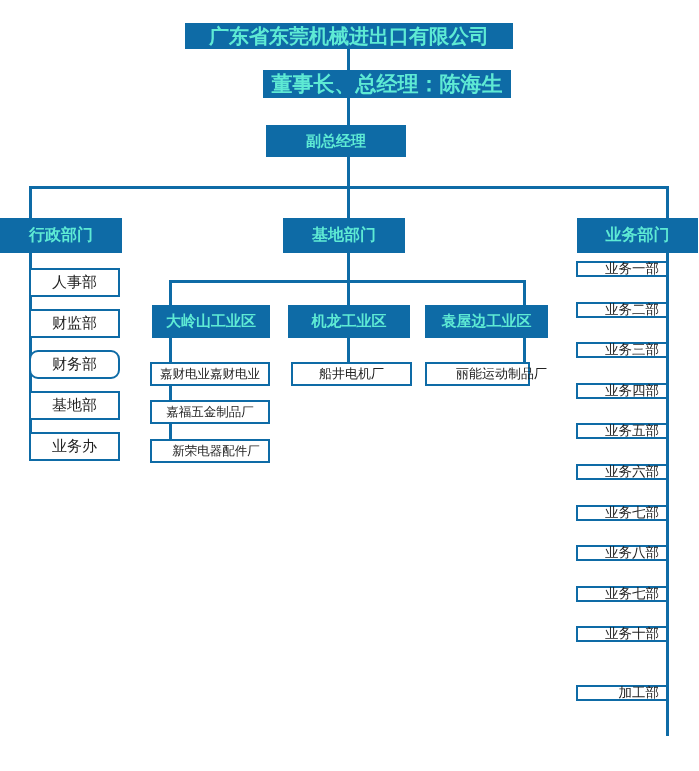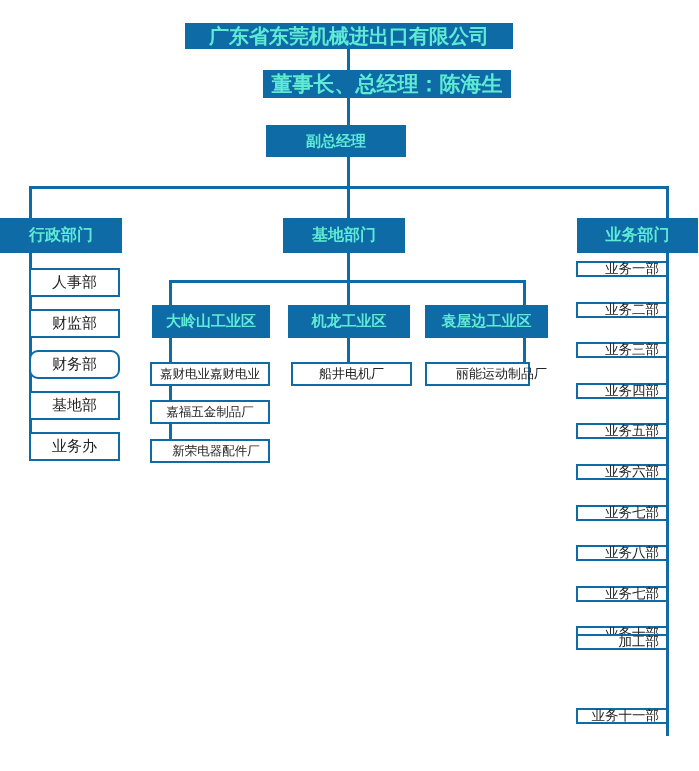--- a/index.html
+++ b/index.html
@@ -81,16 +81,15 @@
   <div class="wbox biz-item" style="top:261px;">业务一部</div>
   <div class="wbox biz-item" style="top:302px;">业务二部</div>
   <div class="wbox biz-item" style="top:342px;">业务三部</div>
   <div class="wbox biz-item" style="top:383px;">业务四部</div>
   <div class="wbox biz-item" style="top:423px;">业务五部</div>
   <div class="wbox biz-item" style="top:464px;">业务六部</div>
   <div class="wbox biz-item" style="top:505px;">业务七部</div>
   <div class="wbox biz-item" style="top:545px;">业务八部</div>
   <div class="wbox biz-item" style="top:586px;">业务七部</div>
   <div class="wbox biz-item" style="top:626px;">业务十部</div>
-  <div class="wbox biz-item" style="top:634px;">加工部</div>
-  <div class="wbox biz-item" style="top:708px;">业务十一部</div>
+  <div class="wbox biz-item" style="top:685px;">加工部</div>
 
 </div>
 
 </body></html>

